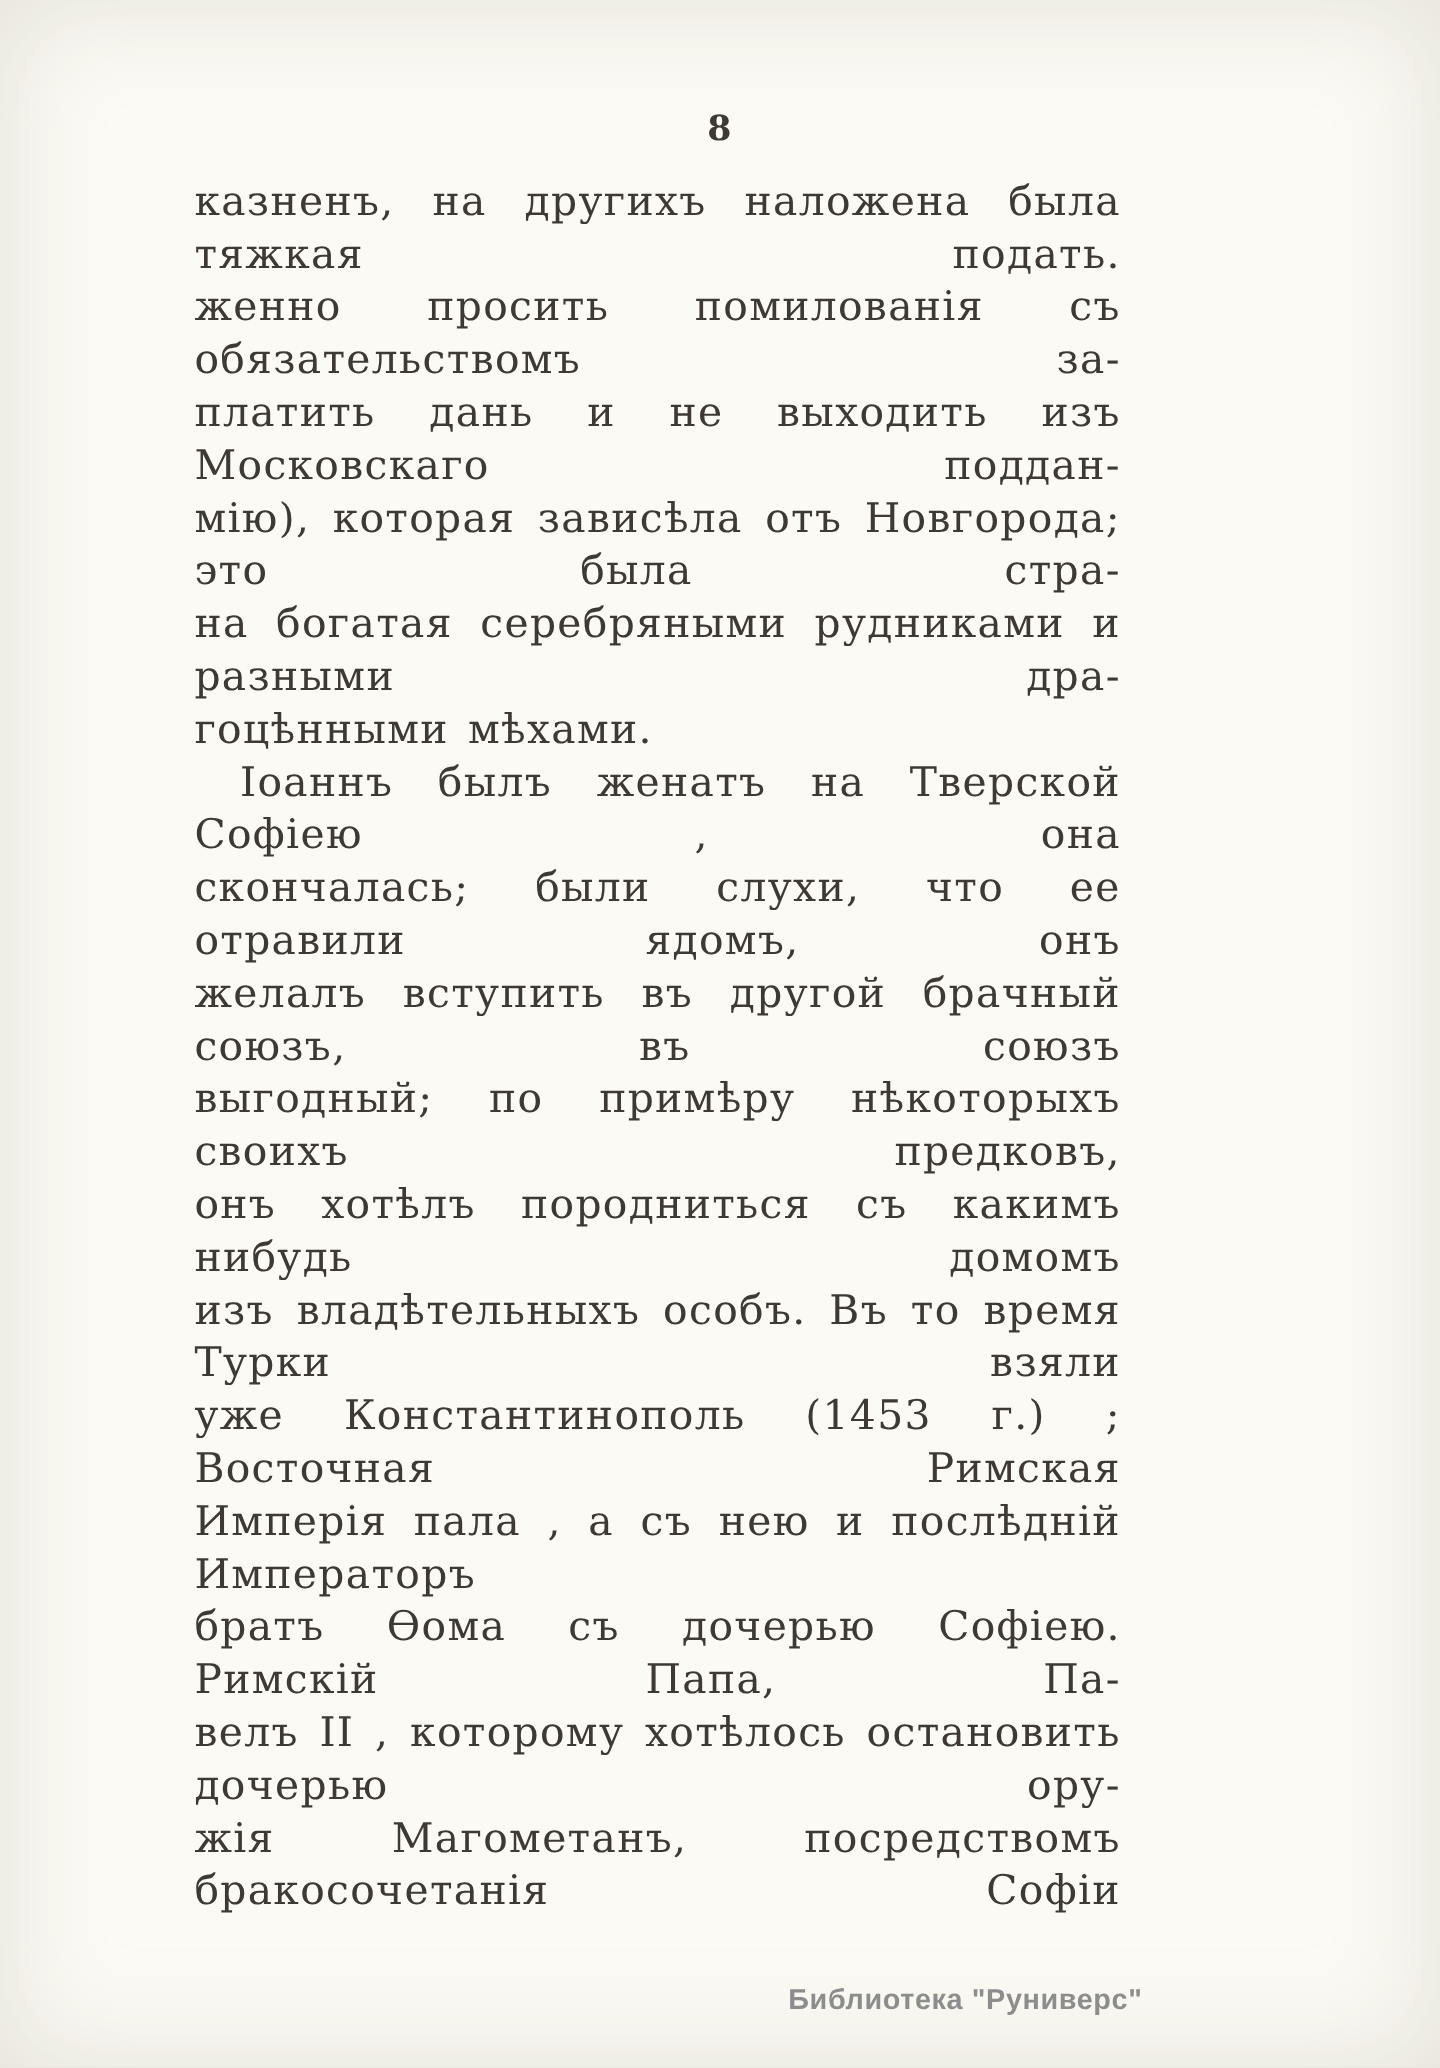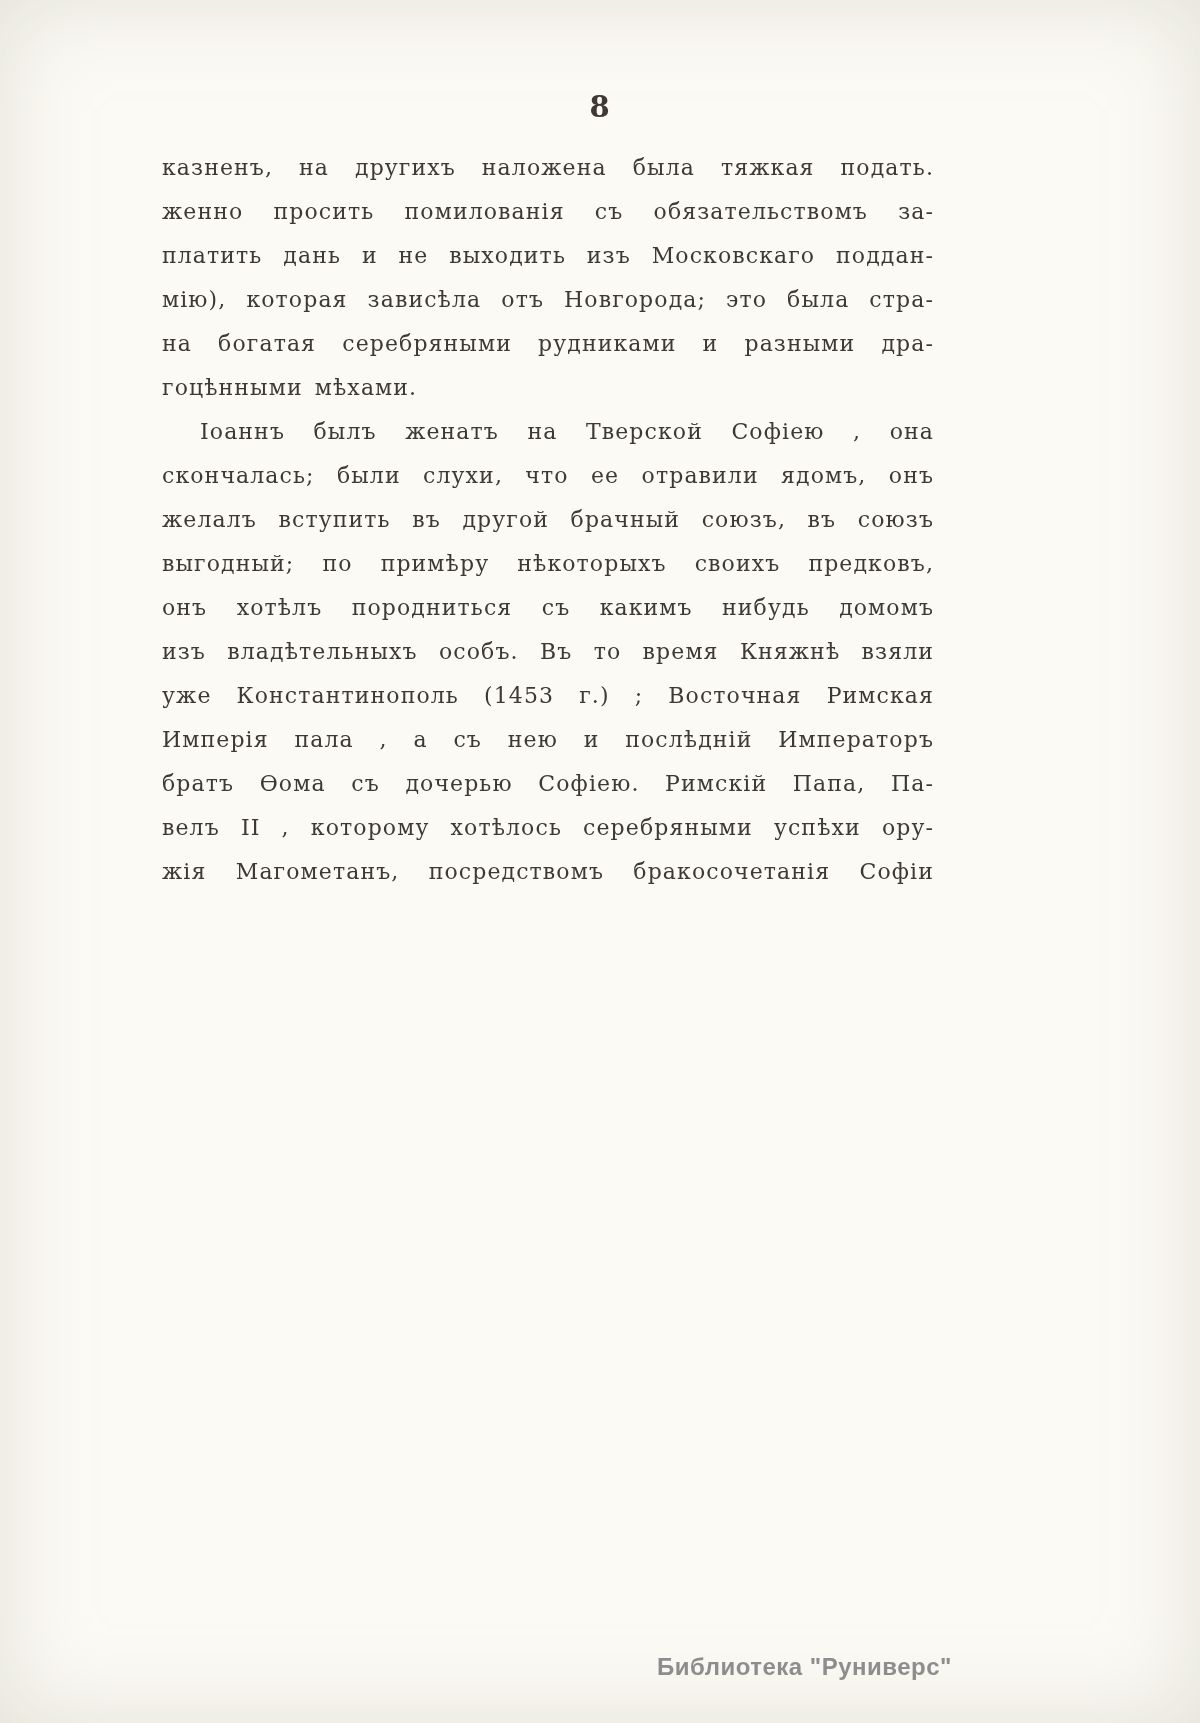--- a/index.html
+++ b/index.html
@@ -28,21 +28,21 @@
     font-weight: bold;
     letter-spacing: 1px;
   }
   .textblock {
     position: absolute;
     top: 146px;
     left: 162px;
     width: 772px;
   }
   .line {
-    font-size: 22px;
+    font-size: 34px;
     line-height: 44px;
     letter-spacing: 1.1px;
     word-spacing: 4px;
     text-align: justify;
     text-align-last: justify;
   }
   .line.last {
     text-align-last: left;
   }
   .line.indent {
@@ -70,22 +70,22 @@
       <div class="line">женно просить помилованія съ обязательствомъ за-</div>
       <div class="line">платить дань и не выходить изъ Московскаго поддан-</div>
       <div class="line">мію), которая зависѣла отъ Новгорода; это была стра-</div>
       <div class="line">на богатая серебряными рудниками и разными дра-</div>
       <div class="line last">гоцѣнными мѣхами.</div>
       <div class="line indent">Іоаннъ былъ женатъ на Тверской Софіею , она</div>
       <div class="line">скончалась; были слухи, что ее отравили ядомъ, онъ</div>
       <div class="line">желалъ вступить въ другой брачный союзъ, въ союзъ</div>
       <div class="line">выгодный; по примѣру нѣкоторыхъ своихъ предковъ,</div>
       <div class="line">онъ хотѣлъ породниться съ какимъ нибудь домомъ</div>
-      <div class="line">изъ владѣтельныхъ особъ. Въ то время Княжнѣ взяли</div>
+      <div class="line">изъ владѣтельныхъ особъ. Въ то время Турки взяли</div>
       <div class="line">уже Константинополь (1453 г.) ; Восточная Римская</div>
       <div class="line">Имперія пала , а съ нею и послѣдній Императоръ</div>
       <div class="line">братъ Ѳома съ дочерью Софіею. Римскій Папа, Па-</div>
-      <div class="line">велъ II , которому хотѣлось серебряными успѣхи ору-</div>
+      <div class="line">велъ II , которому хотѣлось остановить дочерью ору-</div>
       <div class="line">жія Магометанъ, посредствомъ бракосочетанія Софіи</div>
     </div>
 
   <div class="watermark">Библиотека "Руниверс"</div>
 </div>
 
 </body></html>

